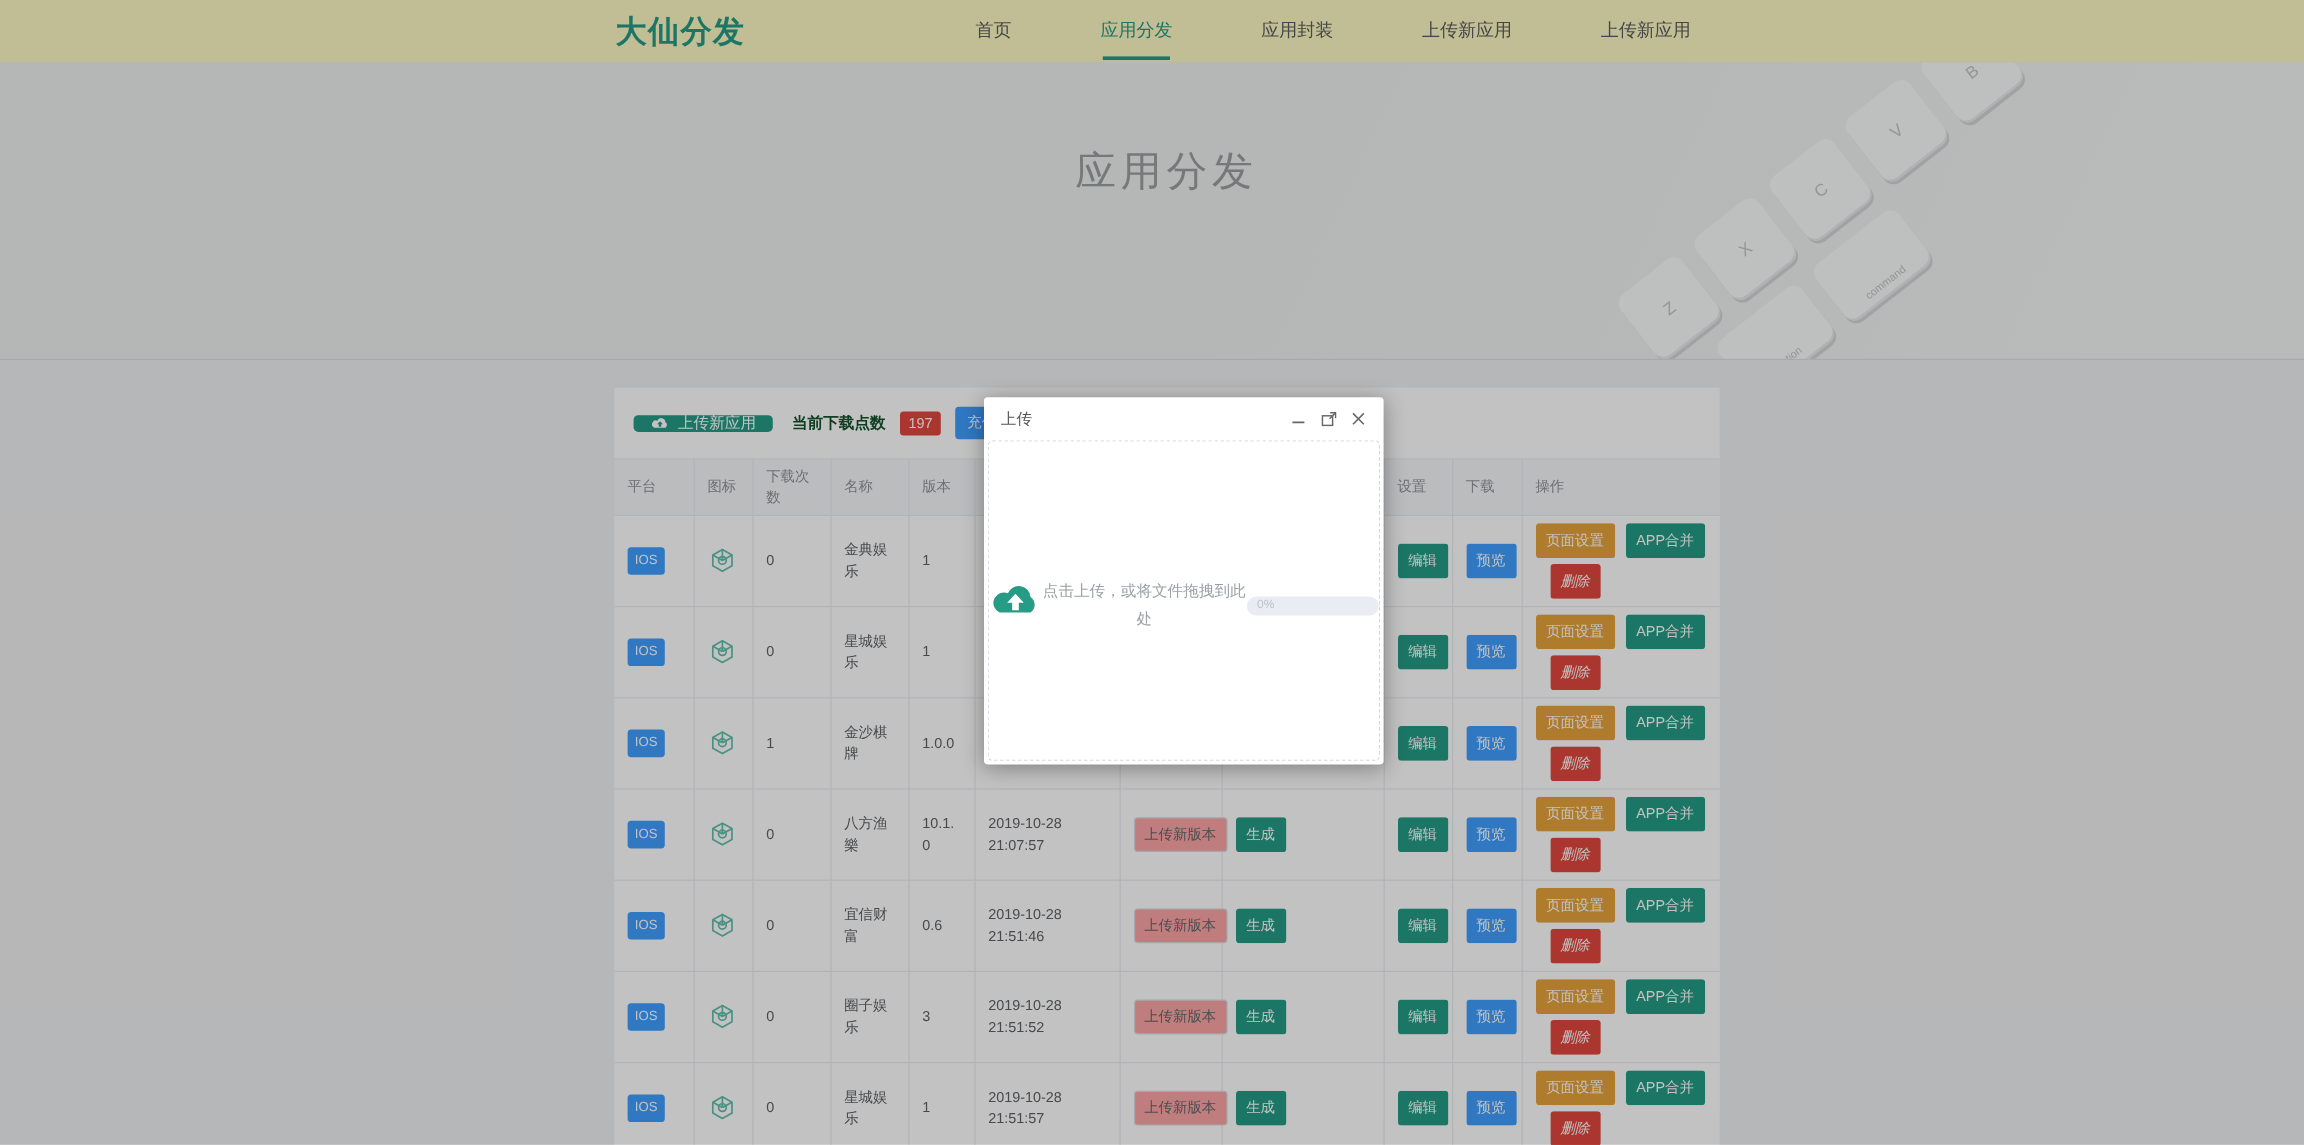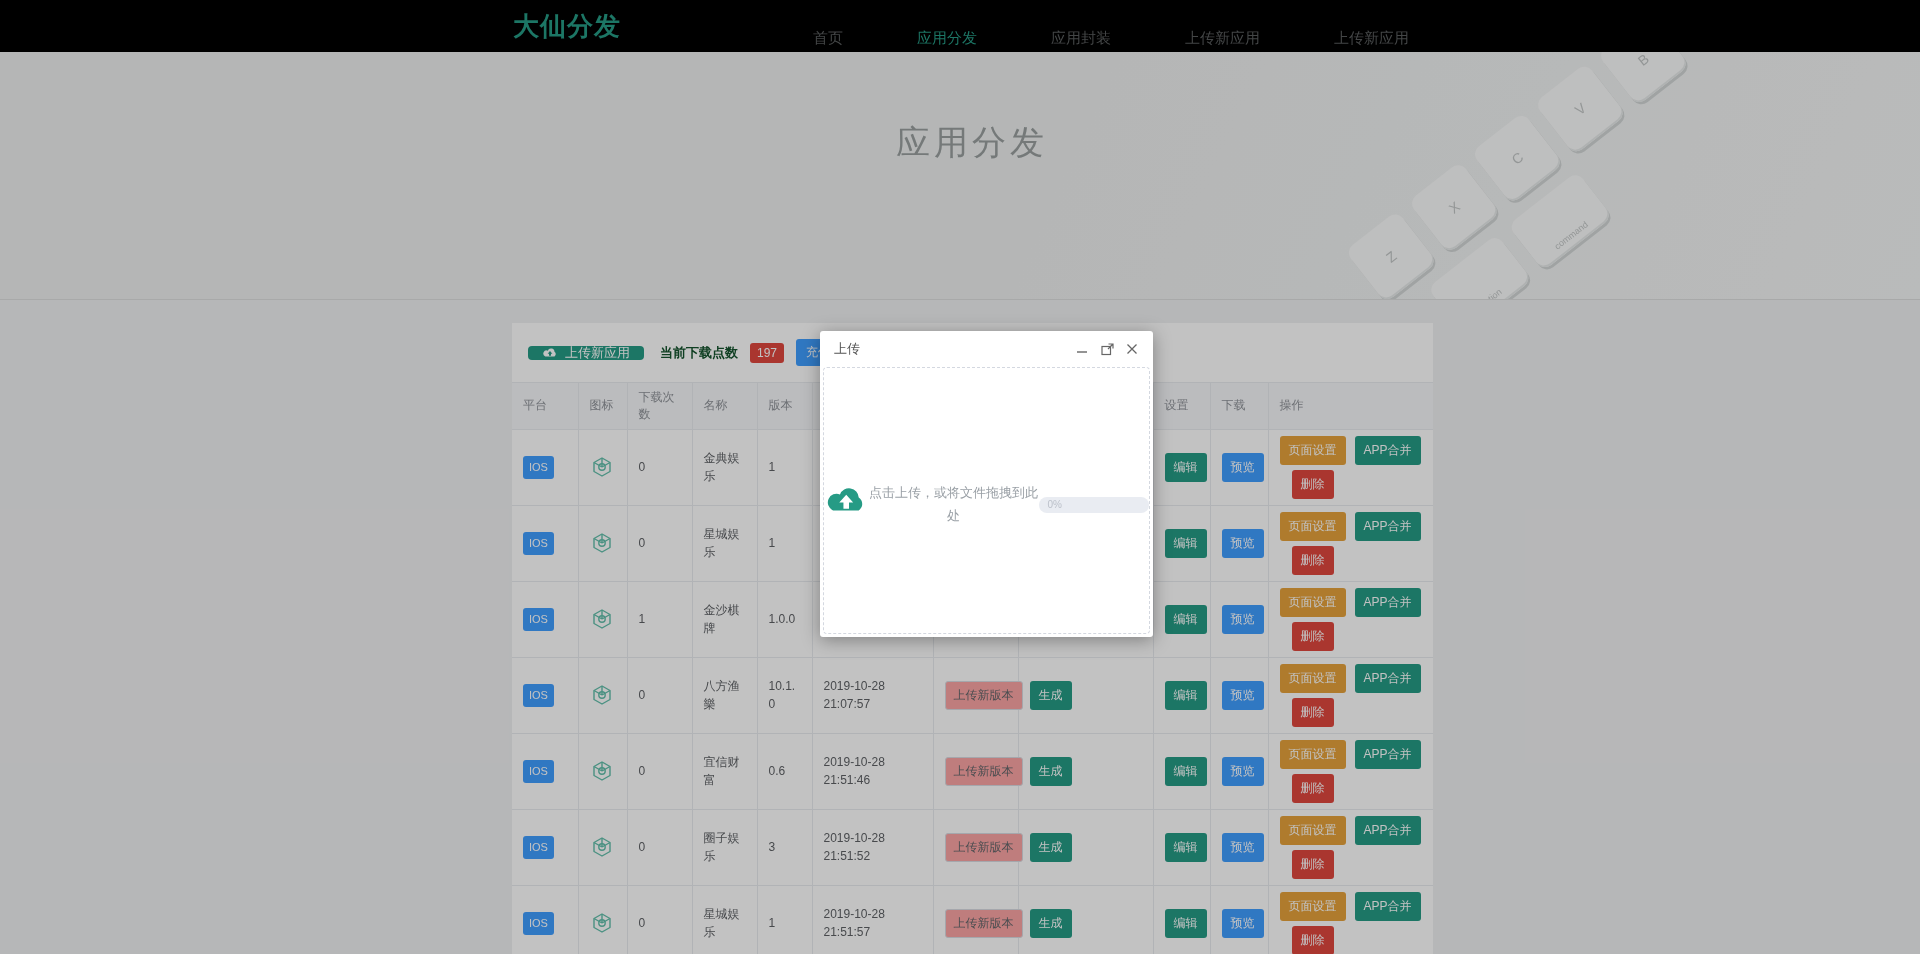--- a/index.html
+++ b/index.html
@@ -1,23 +1,23 @@
 <!DOCTYPE html>
 <html><head>
 <meta charset="utf-8">
 <style>
   * { margin:0; padding:0; box-sizing:border-box; }
   html,body { width:1920px; height:954px; overflow:hidden;
     font-family:"Liberation Sans","DejaVu Sans",sans-serif; background:#f0f1f2; }
 
   
-  .navbar { position:absolute; left:0; top:0; width:1920px; height:52px; background:#000000; z-index:1; }
+  .navbar { position:absolute; left:0; top:0; width:1920px; height:52px; background:#fef9c3; z-index:1; }
   .logo { position:absolute; left:513px; top:0; line-height:52px; font-size:26px; font-weight:bold;
     color:#269b85; letter-spacing:1px; cursor:pointer; }
-  .nav-menu { position:absolute; left:783px; top:12px; height:52px; display:flex; gap:14px; }
+  .nav-menu { position:absolute; left:783px; top:0; height:52px; display:flex; gap:14px; }
   .nav-item { position:relative; height:52px; line-height:52px; padding:0 30px; font-size:15px;
     color:#5a5d5e; cursor:pointer; white-space:nowrap; }
   .nav-item.active { color:#269b85; }
   .nav-item.active::after { content:""; position:absolute; left:50%; transform:translateX(-50%);
     bottom:2px; width:56px; height:3px; background:#269b85; }
 
   
   .hero { position:absolute; left:0; top:52px; width:1920px; height:248px;
     background:linear-gradient(115deg,#eef0f0 55%,#f4f6f6 100%); border-bottom:1px solid #dddfdf; overflow:hidden; z-index:1; }
   .hero-text { position:absolute; left:24px; right:0; top:68px; text-align:center; }
@@ -52,21 +52,21 @@
   tbody td { height:60px; line-height:1.55; background:#fff; }
 
   .badge { display:inline-block; color:#fff; font-size:11px; padding:3px 6px; border-radius:3px; }
   .badge.ios { background:#409eff; }
 
   .btn { display:inline-block; font-size:12px; padding:5px 8px; border-radius:3px;
     color:#fff; border:1px solid transparent; cursor:pointer; white-space:nowrap; background:#999; }
   .btn-teal { background:#269b85; }
   .btn-blue { background:#409eff; }
   .btn-orange { background:#e6a23c; }
-  .btn-red { background:#e0483f; }
+  .btn-red { background:#e0483f;font-style:italic; }
   .btn-plain { background:#fca5a5; border-color:#d9dce2; color:#63666a; }
   .ops-line2 { margin-top:5px; margin-left:12px; }
   .ops-line1 { display:flex; gap:9px; }
   .app-icon-svg { display:block; }
 
   
   .overlay { position:absolute; left:0; top:0; width:1920px; height:954px;
     background:rgba(0,0,0,0.24); z-index:50; }
   .modal { position:absolute; left:820px; top:331px; width:333px; height:306px; background:#ffffff;
     border-radius:3px; box-shadow:0 3px 18px rgba(0,0,0,0.35); z-index:60; }

